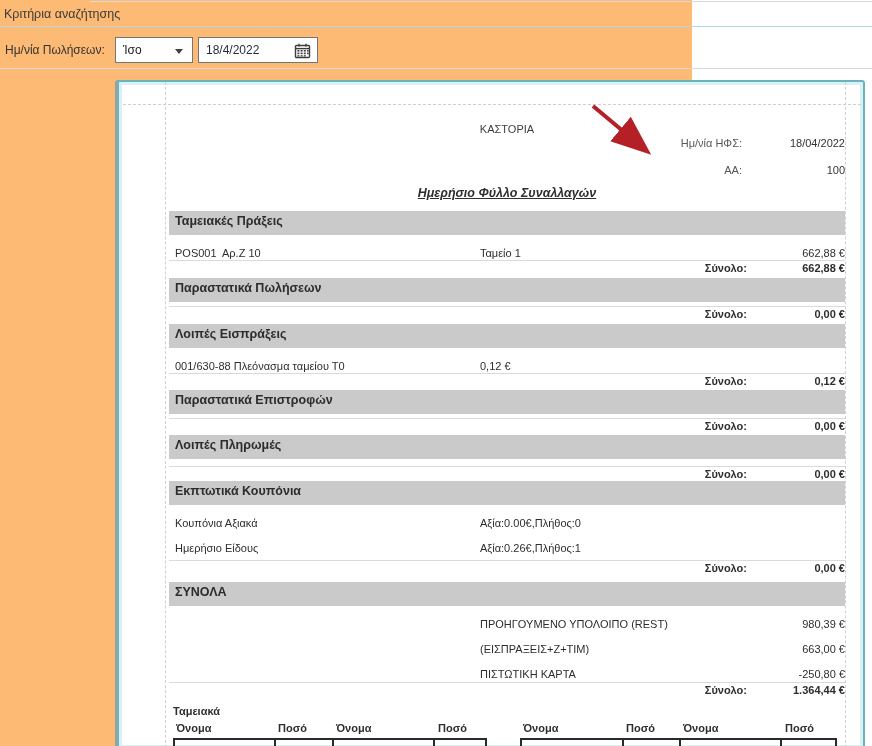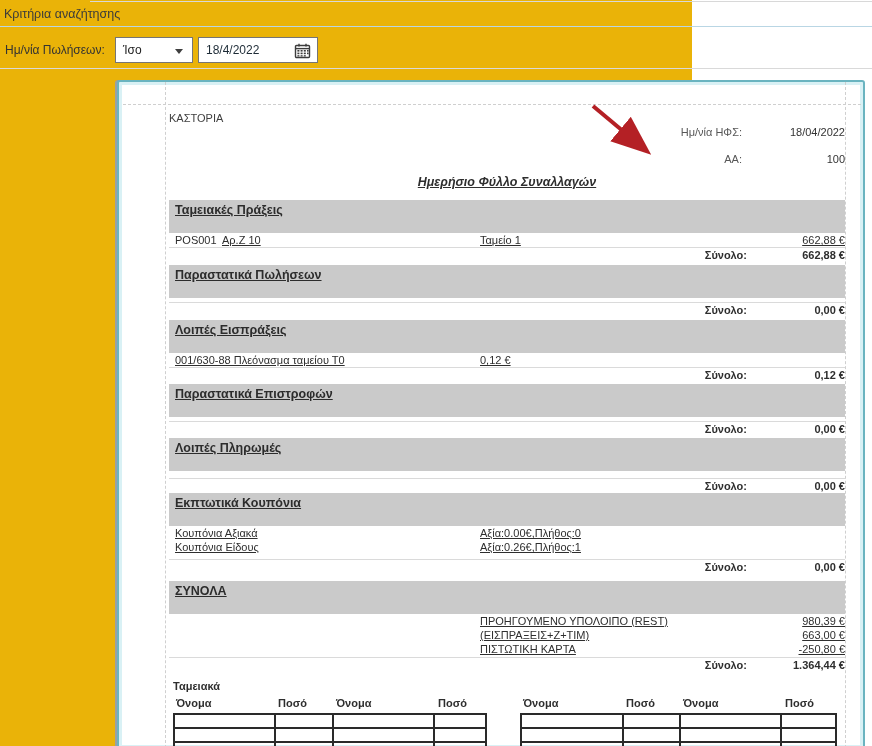--- a/index.html
+++ b/index.html
@@ -1,18 +1,18 @@
 <!DOCTYPE html>
 <html><head>
 <meta charset="utf-8">
 <style>
   * { margin:0; padding:0; box-sizing:border-box; }
   html,body { width:872px; height:746px; background:#fff; overflow:hidden;
               font-family:"Liberation Sans", sans-serif; }
-  .canvas { position:relative; width:692px; height:746px; background:#eab308; }
+  .canvas { position:relative; width:692px; height:746px; background:#fdba74; }
 
   
   .win-top-line { position:absolute; left:90px; top:1px; width:782px; height:1px; background:#d8d8d8; }
   .crit-title { position:absolute; left:4px; top:7px; font-size:12.5px; color:#3b3b3b; }
   .crit-underline { position:absolute; left:0; top:26px; width:872px; height:1px; background:#b9d6e4; }
   .crit-label { position:absolute; left:5px; top:43px; font-size:12px; color:#333; }
   .op-box { position:absolute; left:115px; top:37px; width:78px; height:26px;
             border:1px solid #757575; background:#fff; font-size:12px; color:#222;
             display:flex; align-items:center; padding-left:7px; cursor:default; }
   .op-caret { position:absolute; right:9px; top:11px; width:0; height:0;
@@ -27,34 +27,34 @@
   
   .page { position:absolute; left:117px; top:80px; width:748px; height:670px;
           background:#fff; border:2px solid #6ab4c0; border-radius:3px;
           box-shadow: inset 0 0 0 3px #d9f1f5, -2px 0 0 0 #9aa0a2; }
   .guide-v { position:absolute; top:0; width:0; height:666px; border-left:1px dashed #cfcfcf; }
   .guide-h { position:absolute; left:4px; top:22px; width:738px; height:0; border-top:1px dashed #cfcfcf; }
 
   .content { position:absolute; left:50px; top:26px; width:676px; font-size:11px; color:#2e2e2e; }
 
   
-  .hdr-store { text-align:left; line-height:13px; margin-top:4px; color:#3f3f3f; }
+  .hdr-store { text-align:center; line-height:13px; margin-top:15px; color:#3f3f3f; }
   .hdr-row { display:flex; line-height:13px; margin-top:1px;justify-content:space-between; }
   .hdr-row.ekt { margin-top:7px; line-height:12px; }
   .hdr-row.aa  { margin-top:14px; }
   .hdr-label { flex:1; text-align:right; color:#575757; margin-right:8px; }
   .hdr-value { width:95px; text-align:right; color:#333; }
 
   .rep-title { margin-top:9px; text-align:center; font-size:12.5px; font-weight:bold;
                font-style:italic; text-decoration:underline; color:#2e2e2e; line-height:14px; }
 
   
   .sec-bar { background:#cacaca; color:#2c2c2c; font-size:12.5px; font-weight:bold;
-             line-height:14px; padding:3px 0 16px 6px;text-decoration:underline; }
-  .sec-row { display:flex; line-height:13px; margin-top:1px; padding-left:6px;text-decoration:underline; }
+             line-height:14px; padding:3px 0 7px 6px; }
+  .sec-row { display:flex; line-height:13px; margin-top:12px; padding-left:6px; }
   .rc1 { width:305px; }
   .pos-code { display:inline-block; width:47px; }
   .rc2 { flex:1; }
   .rc3 { text-align:right; }
   .sec-gap4 { height:4px; } .sec-gap5 { height:5px; } .sec-gap7 { height:7px; }
   .total-row { display:flex; justify-content:flex-end; border-top:1px solid #dadada;
                padding-top:1px; line-height:13px; font-weight:bold; }
   .tlabel { margin-right:8px; }
   .tval { width:90px; text-align:right; }
   .mt3 { margin-top:3px; } .mt2 { margin-top:2px; } .mt0 { margin-top:0; }
@@ -199,21 +199,21 @@
       </div>
 
       <div>
         <div class="sec-bar mt0">Εκπτωτικά Κουπόνια</div>
         <div class="sec-row">
           <span class="rc1">Κουπόνια Αξιακά</span>
           <span class="rc2">Αξία:0.00€,Πλήθος:0</span>
           <span class="rc3"></span>
         </div>
         <div class="sec-row">
-          <span class="rc1">Κουπόνια Είδους</span>
+          <span class="rc1">Ημερήσιο Είδους</span>
           <span class="rc2">Αξία:0.26€,Πλήθος:1</span>
           <span class="rc3"></span>
         </div>
         <div class="sec-gap5"></div>
         <div class="total-row">
           <span class="tlabel">Σύνολο:</span>
           <span class="tval">0,00 €</span>
         </div>
       </div>
 

